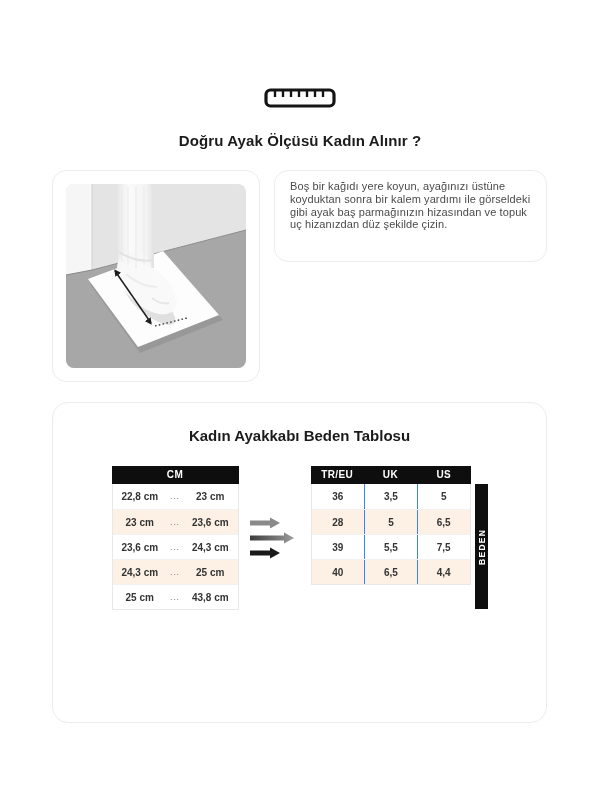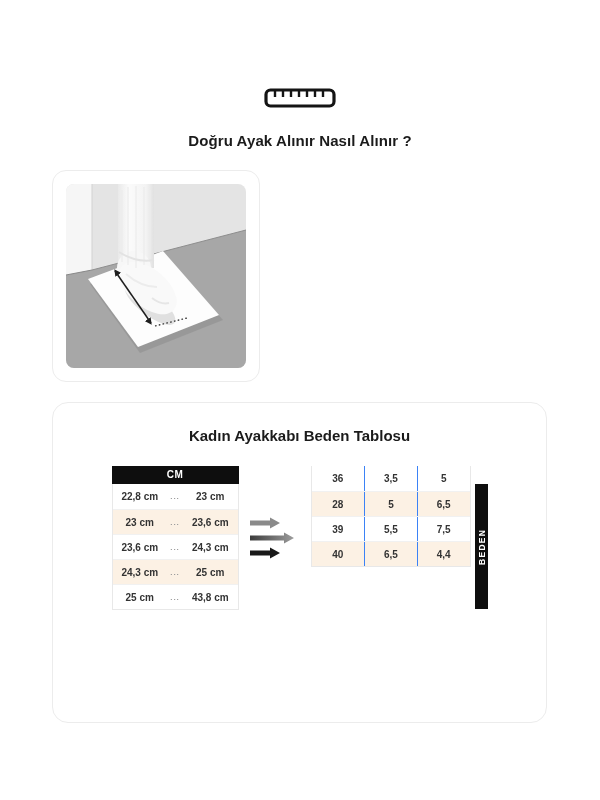--- a/index.html
+++ b/index.html
@@ -71,21 +71,21 @@
 </style>
 </head>
 <body>
 
 <div class="ruler-wrap">
   <svg width="72" height="20" viewBox="0 0 72 20" aria-hidden="true">
     <rect x="2" y="2" width="68" height="16" rx="4.5" fill="none" stroke="#141414" stroke-width="3.2"></rect>
     <path d="M11 3 v6 M19 3 v6 M27 3 v6 M35 3 v6 M43 3 v6 M51 3 v6 M59 3 v6" stroke="#141414" stroke-width="2.4" fill="none"></path>
   </svg>
 </div>
-<div class="page-title">Doğru Ayak Alınır Nasıl Alınır ?</div>
+<div class="page-title">Doğru Ayak Ölçüsü Kadın Alınır ?</div>
 
 <div class="row1">
 
   <div class="photo-card">
     <div class="photo-frame">
       <svg viewBox="0 0 180 184" preserveAspectRatio="none" aria-hidden="true">
         <defs>
           <linearGradient id="legShade" x1="0" y1="0" x2="1" y2="0">
             <stop offset="0" stop-color="#e9e9e9"></stop>
             <stop offset="0.3" stop-color="#fbfbfb"></stop>
@@ -125,20 +125,23 @@
 
         <g>
           <line x1="49" y1="87" x2="85" y2="139" stroke="#1f1f1f" stroke-width="1.5" marker-start="url(#ahs)" marker-end="url(#ah)"></line>
           <path d="M89,142 L121,134" stroke="#1f1f1f" stroke-width="1.2" stroke-dasharray="1.6,2.3" fill="none"></path>
         </g>
       </svg>
     </div>
   </div>
 
   <div class="text-col">
+    <div class="step-card first">
+      <span>Boş bir kağıdı yere koyun, ayağınızı üstüne koyduktan sonra bir kalem yardımı ile görseldeki gibi ayak baş parmağınızın hizasından ve topuk uç hizanızdan düz şekilde çizin.</span>
+    </div>
   </div>
 </div>
 
 <div class="card2">
   <div class="card2-title">Kadın Ayakkabı Beden Tablosu</div>
 
   <div class="tables">
 
     <div class="cm-table">
       <div class="thead">CM</div>
@@ -181,20 +184,25 @@
           <stop offset="0" stop-color="#3c3c3c"></stop>
           <stop offset="1" stop-color="#9d9d9d"></stop>
         </linearGradient>
       </defs>
       <path d="M1 5.4 H21 V2.5 L31 8 L21 13.5 V10.6 H1 Z" fill="#8a8a8a"></path>
       <path d="M1 20.4 H35 V17.5 L45 23 L35 28.5 V25.6 H1 Z" fill="url(#agrad)"></path>
       <path d="M1 35.4 H21 V32.5 L31 38 L21 43.5 V40.6 H1 Z" fill="#191919"></path>
     </svg>
 
     <div class="size-table">
+      <div class="thead size-head">
+        <span>TR/EU</span>
+        <span>UK</span>
+        <span>US</span>
+      </div>
       <div class="tbody">
   <div class="srow">
     <span class="scell">36</span>
     <span class="scell">3,5</span>
     <span class="scell">5</span>
   </div>
 
 
   <div class="srow">
     <span class="scell">28</span>

